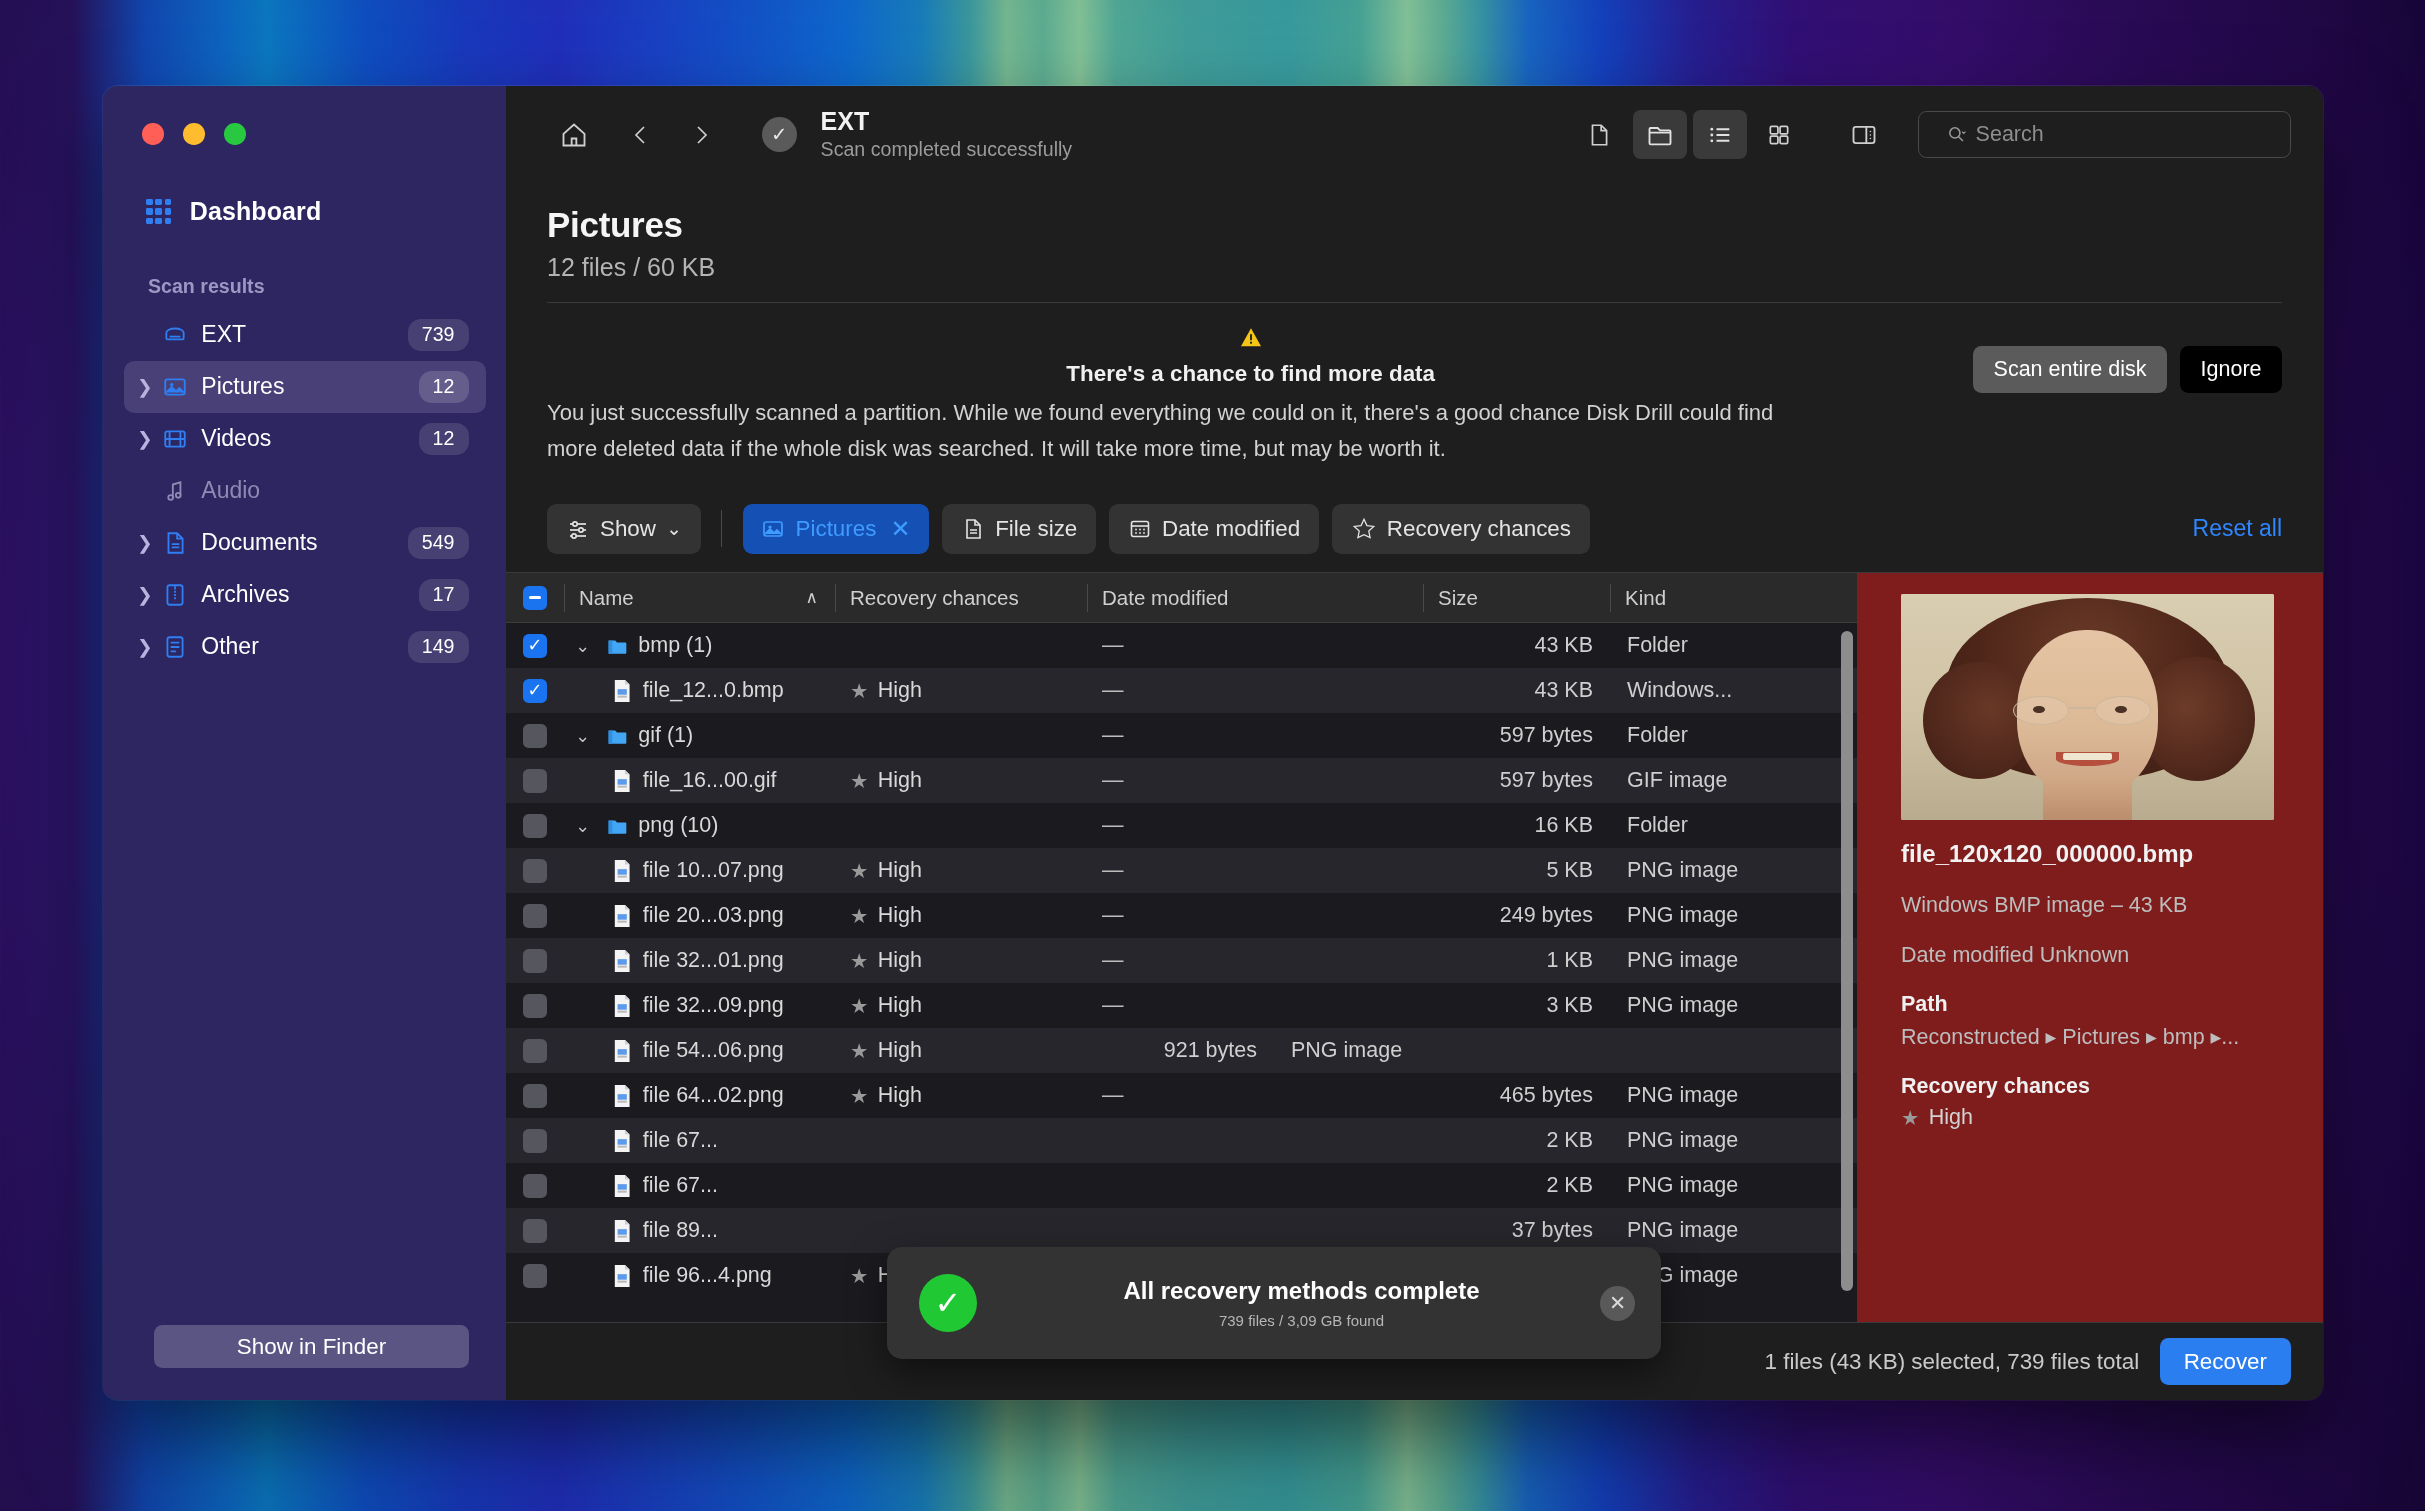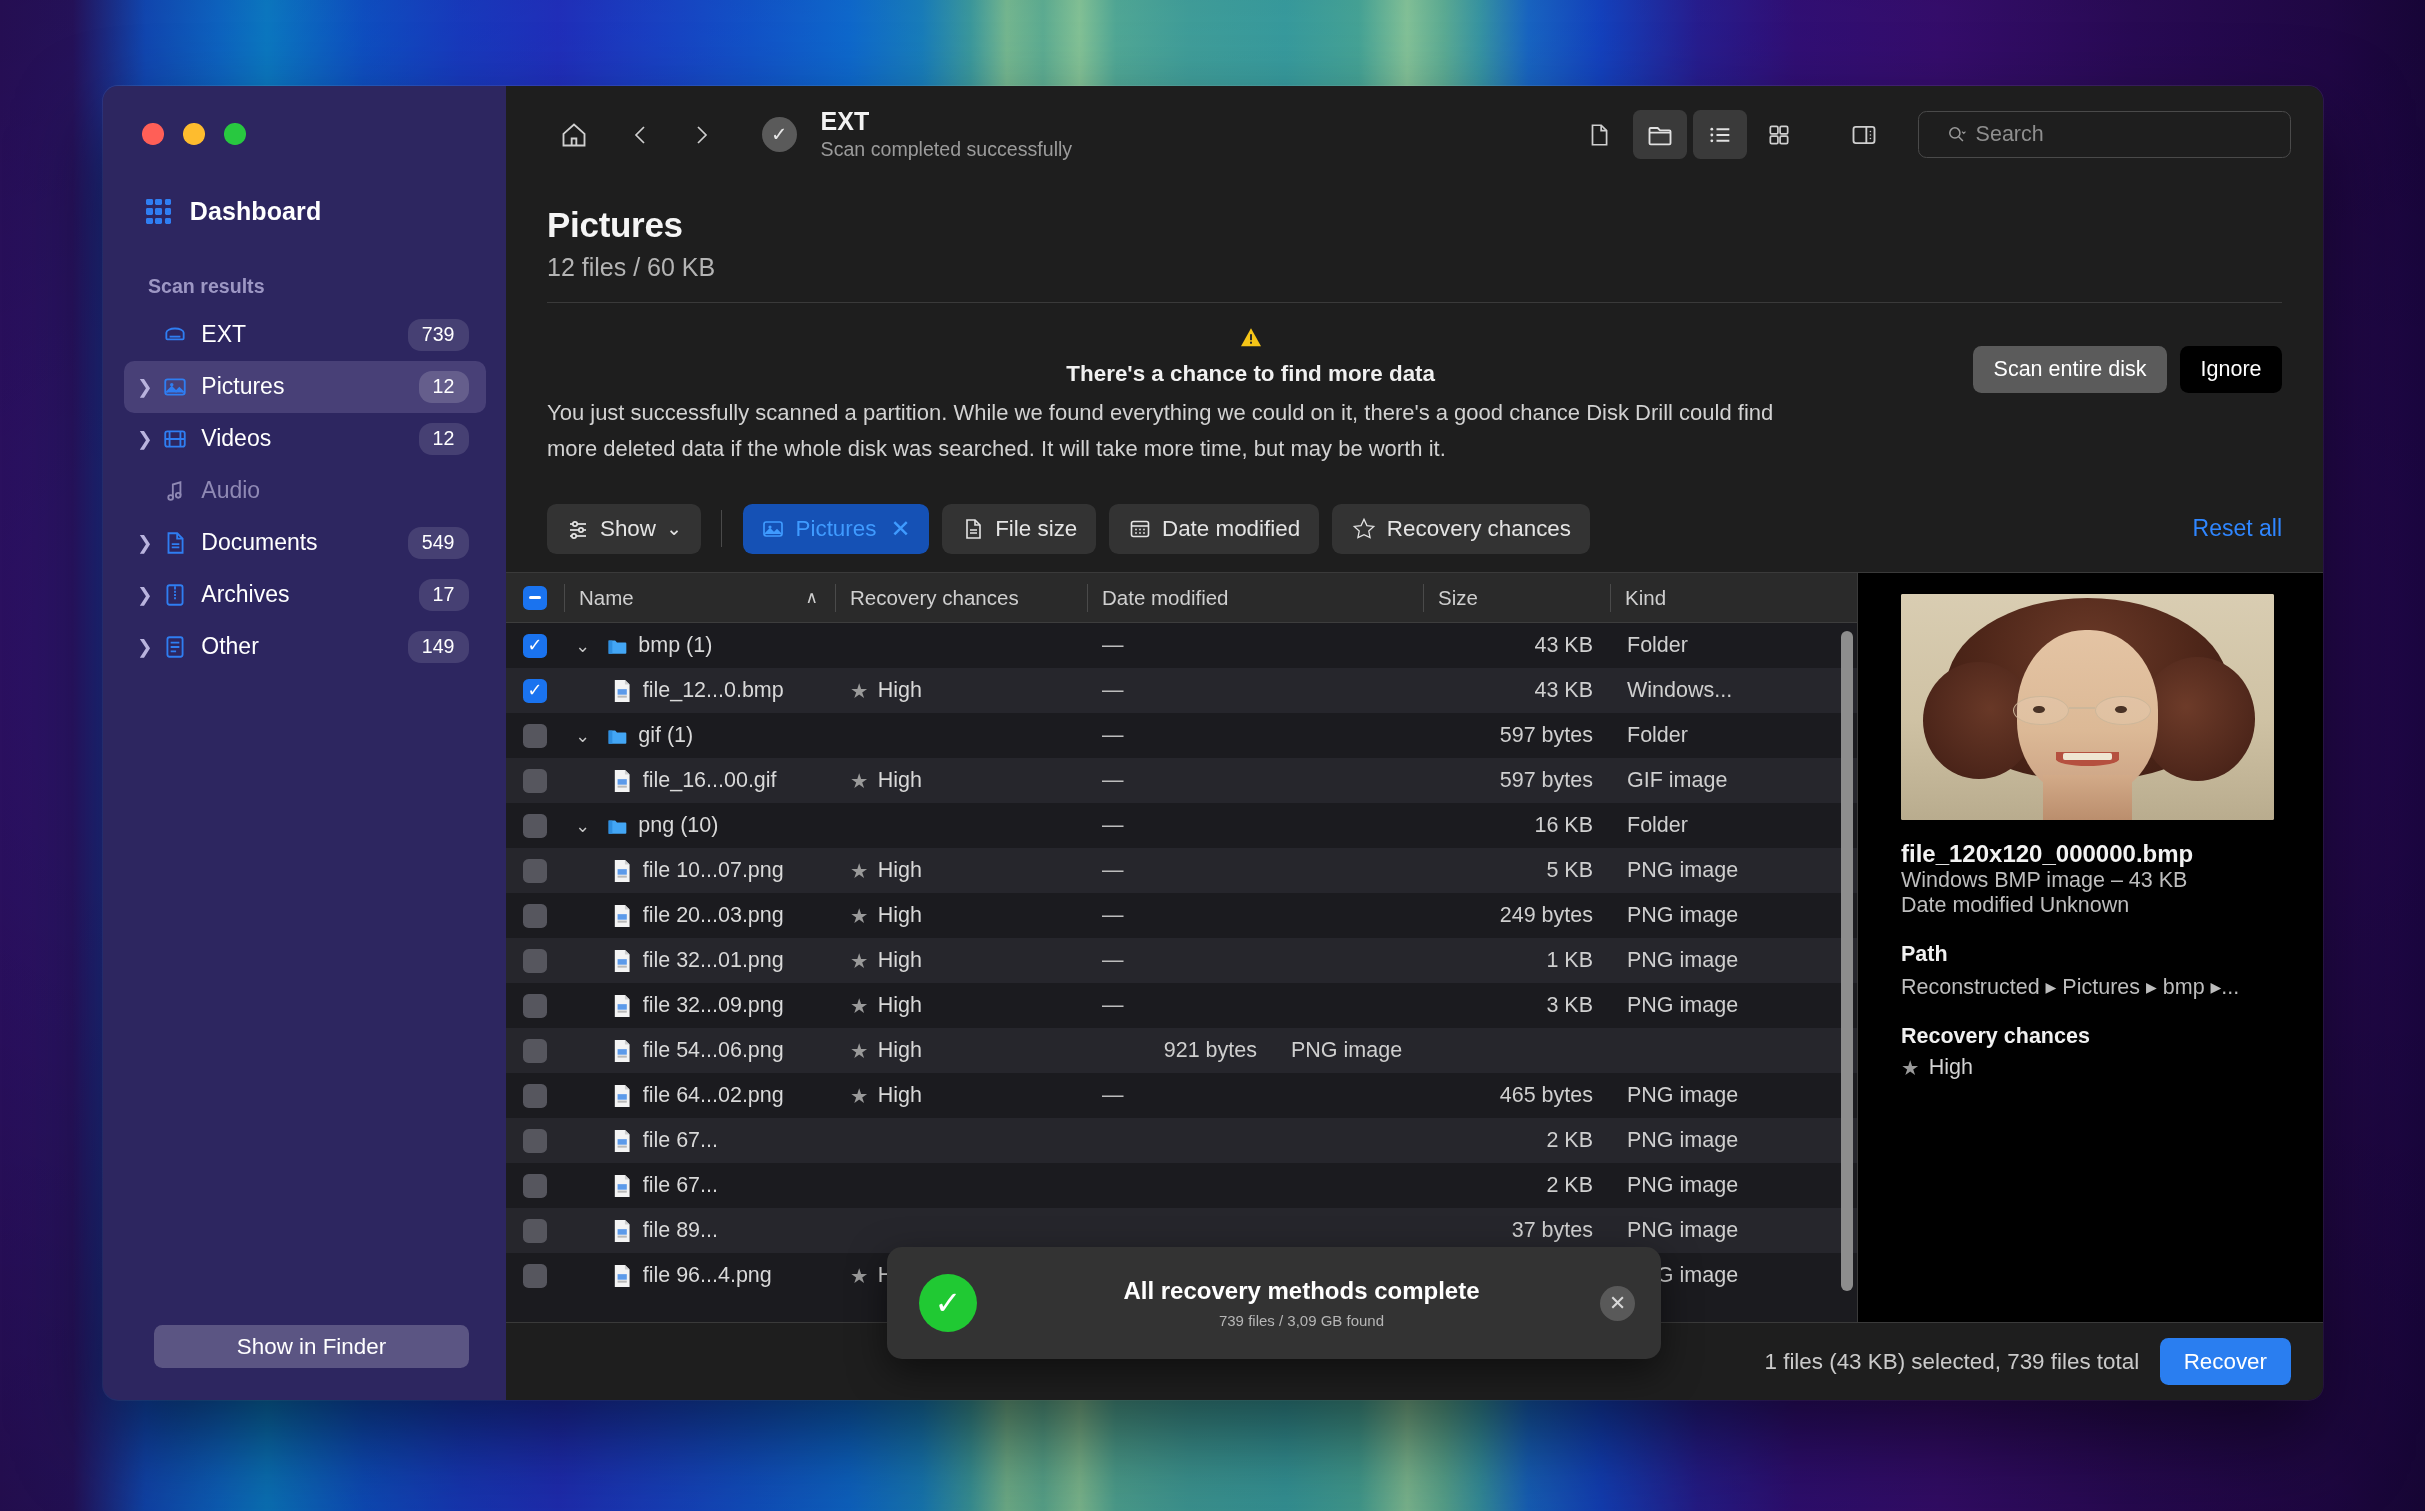--- a/index.html
+++ b/index.html
@@ -242,21 +242,21 @@
   }
   .scrollthumb {
     position: absolute; top: 1.9px; left: 0.9px;
     width: 12px; height: 96%;
     background: #8d8d8d; border-radius: 6.5px;
   }
 
   
   .preview {
     width: 466px; flex: 0 0 466px;
-    background: #000000;
+    background: #7f1d1d;
     border-left: 0.9px solid #3a3a3a;
     padding: 20.5px 37px 0 43px;
     overflow: hidden;
   }
   .thumb {
     width: 373px; height: 226px;
     border-radius: 1.9px; overflow: hidden;
     position: relative;
     background: #cdbfa0;
   }
@@ -289,21 +289,21 @@
   .thumb .eyeL, .thumb .eyeR { position: absolute; top: 49.5%; width: 3.2%; height: 3.4%;
     border-radius: 50%; background: #4a3326; }
   .thumb .eyeL { left: 35.5%; }
   .thumb .eyeR { left: 57.5%; }
   .thumb .mouth { position: absolute; left: 41.5%; top: 70%; width: 17%; height: 6%;
     border-radius: 0 0 50% 50%; background: #b5503f; }
   .thumb .teeth { position: absolute; left: 43.5%; top: 70.5%; width: 13%; height: 3%;
     background: #efe6d2; border-radius: 1.9px; }
 
   .pv-name { color: #f2f2f2; font-size: 24px; font-weight: 700; margin-top: 20.5px; }
-  .pv-line { color: #bdbdbd; font-size: 21.5px; margin-top: 0; }
+  .pv-line { color: #bdbdbd; font-size: 21.5px; margin-top: 25px; }
   .pv-h { color: #f0f0f0; font-size: 21.5px; font-weight: 700; margin-top: 24px; }
   .pv-path { color: #bdbdbd; font-size: 21.5px; margin-top: 6.5px; }
   .pv-rec { display: flex; align-items: center; gap: 9.3px; color: #d2d2d2; font-size: 21.5px; margin-top: 6.5px; }
 
   
   .bottombar {
     height: 78px; flex: 0 0 78px;
     background: #1e1e1e;
     border-top: 0.9px solid #3a3a3a;
     display: flex; align-items: center; justify-content: flex-end;

